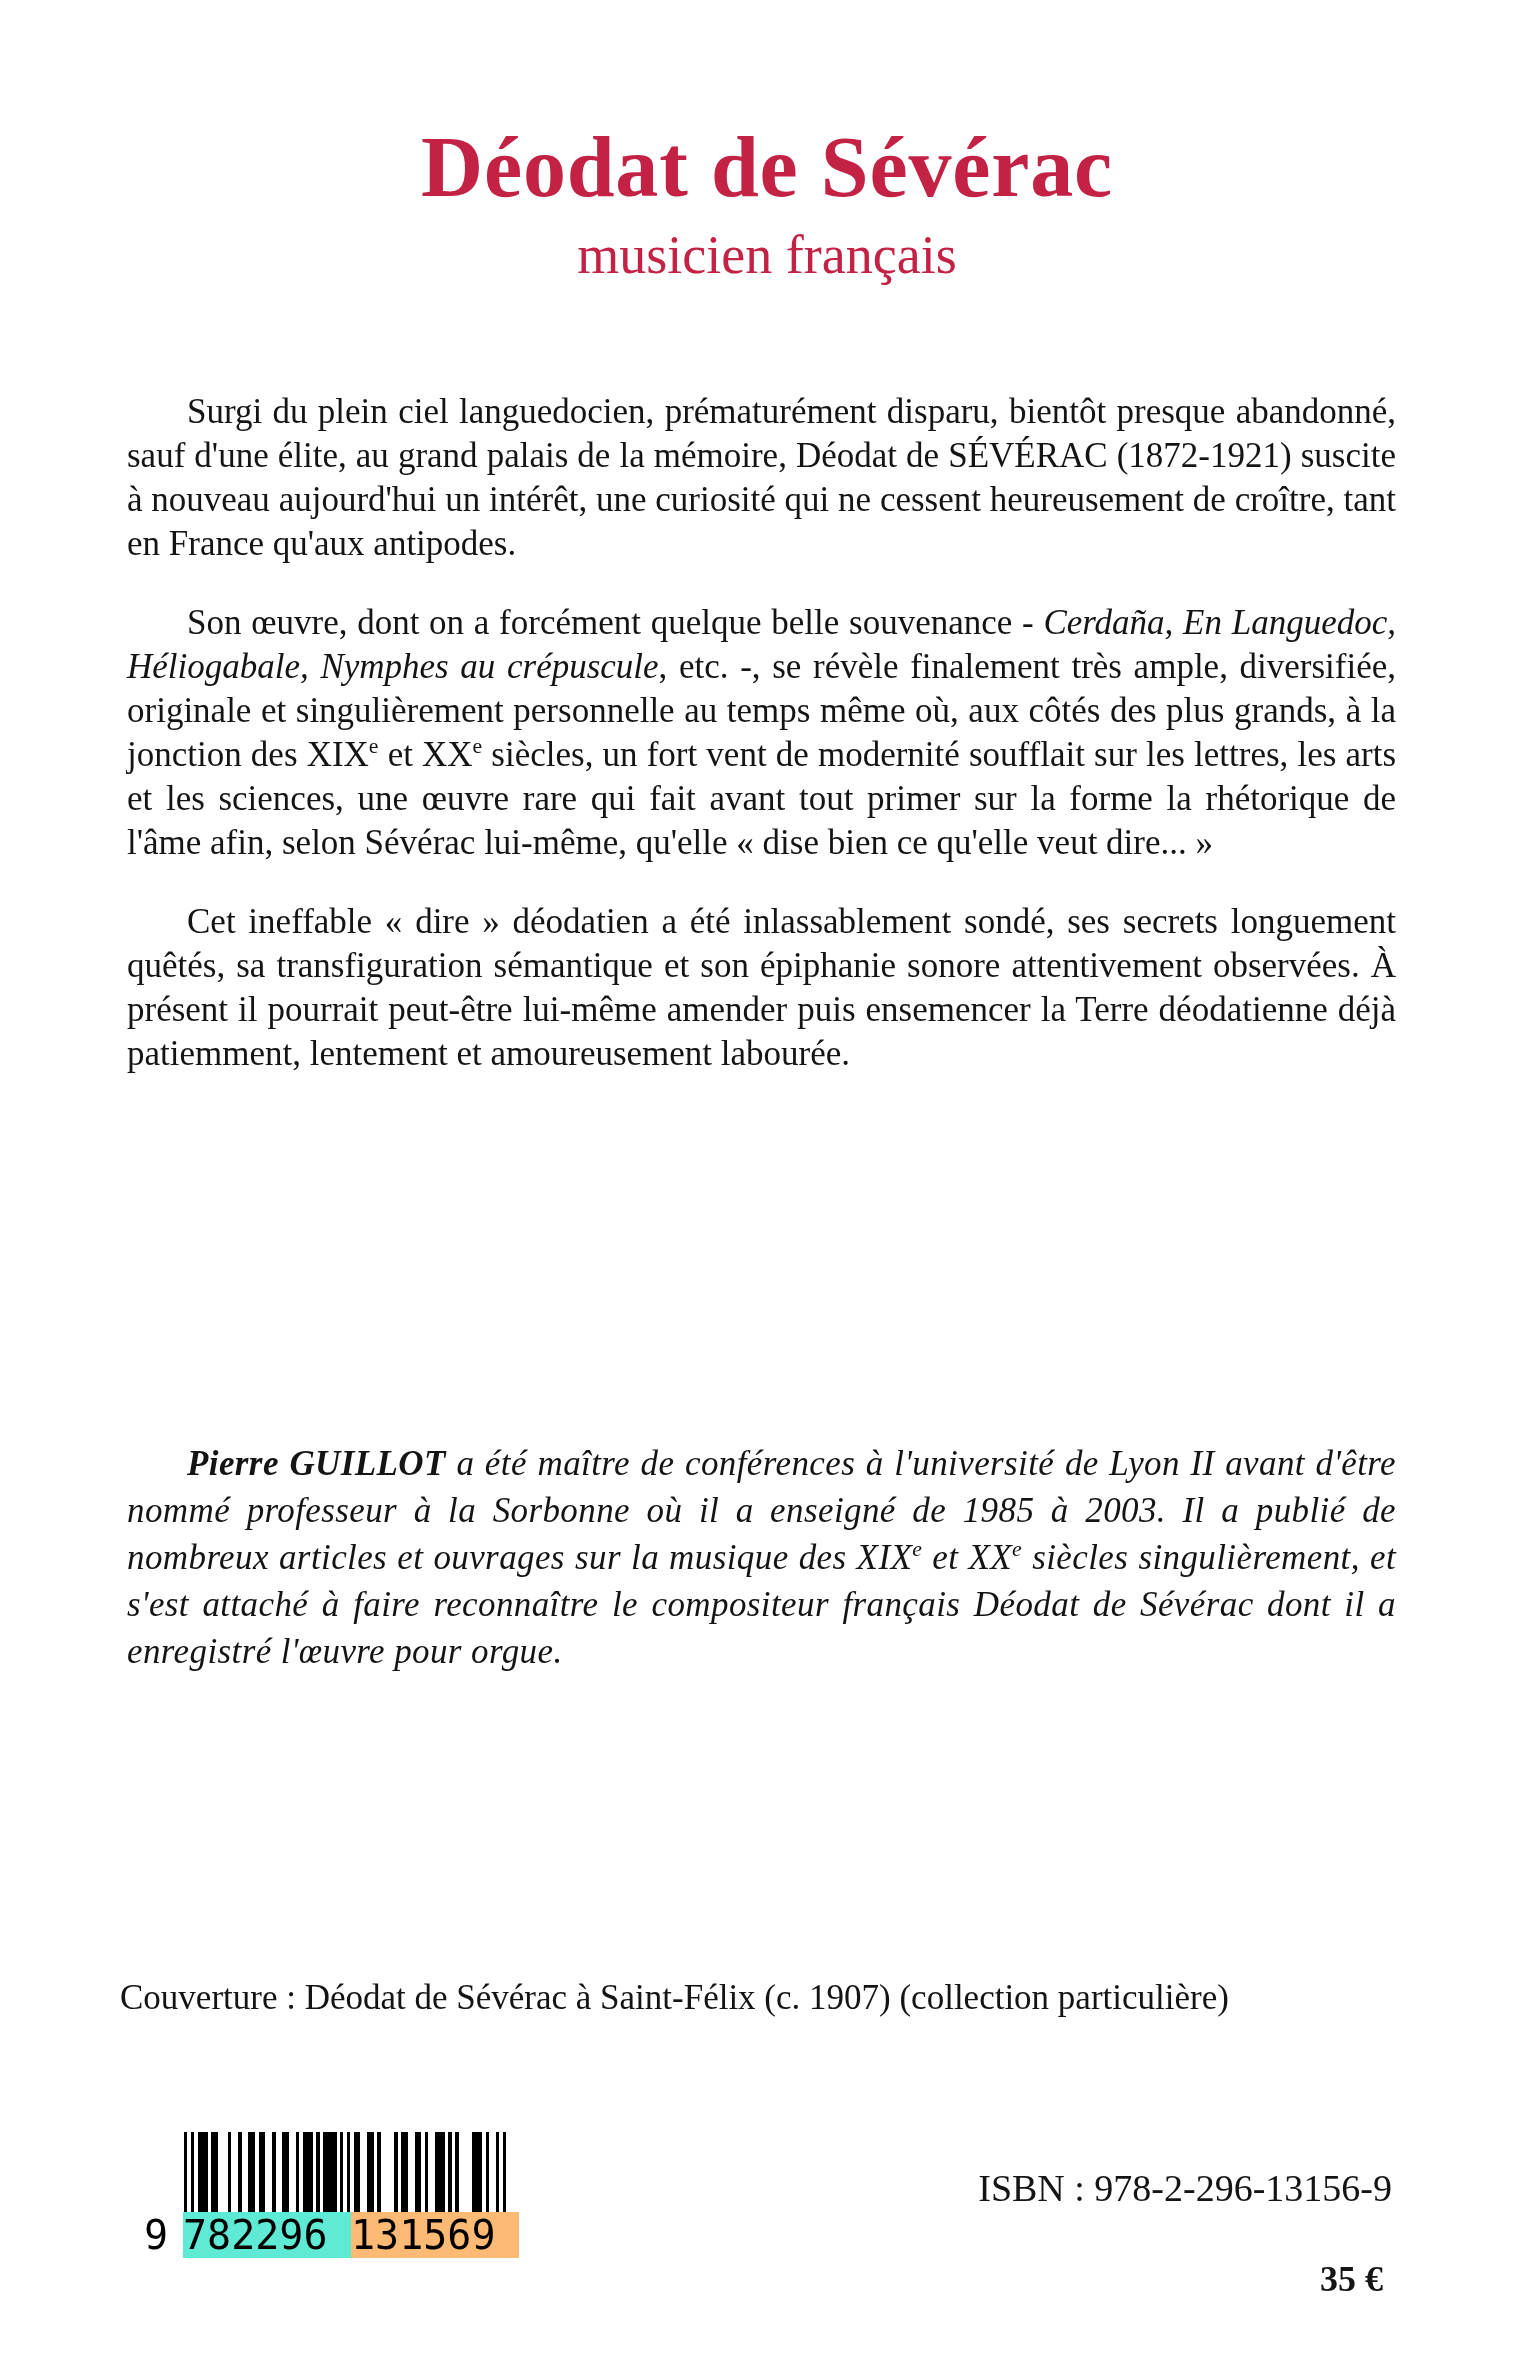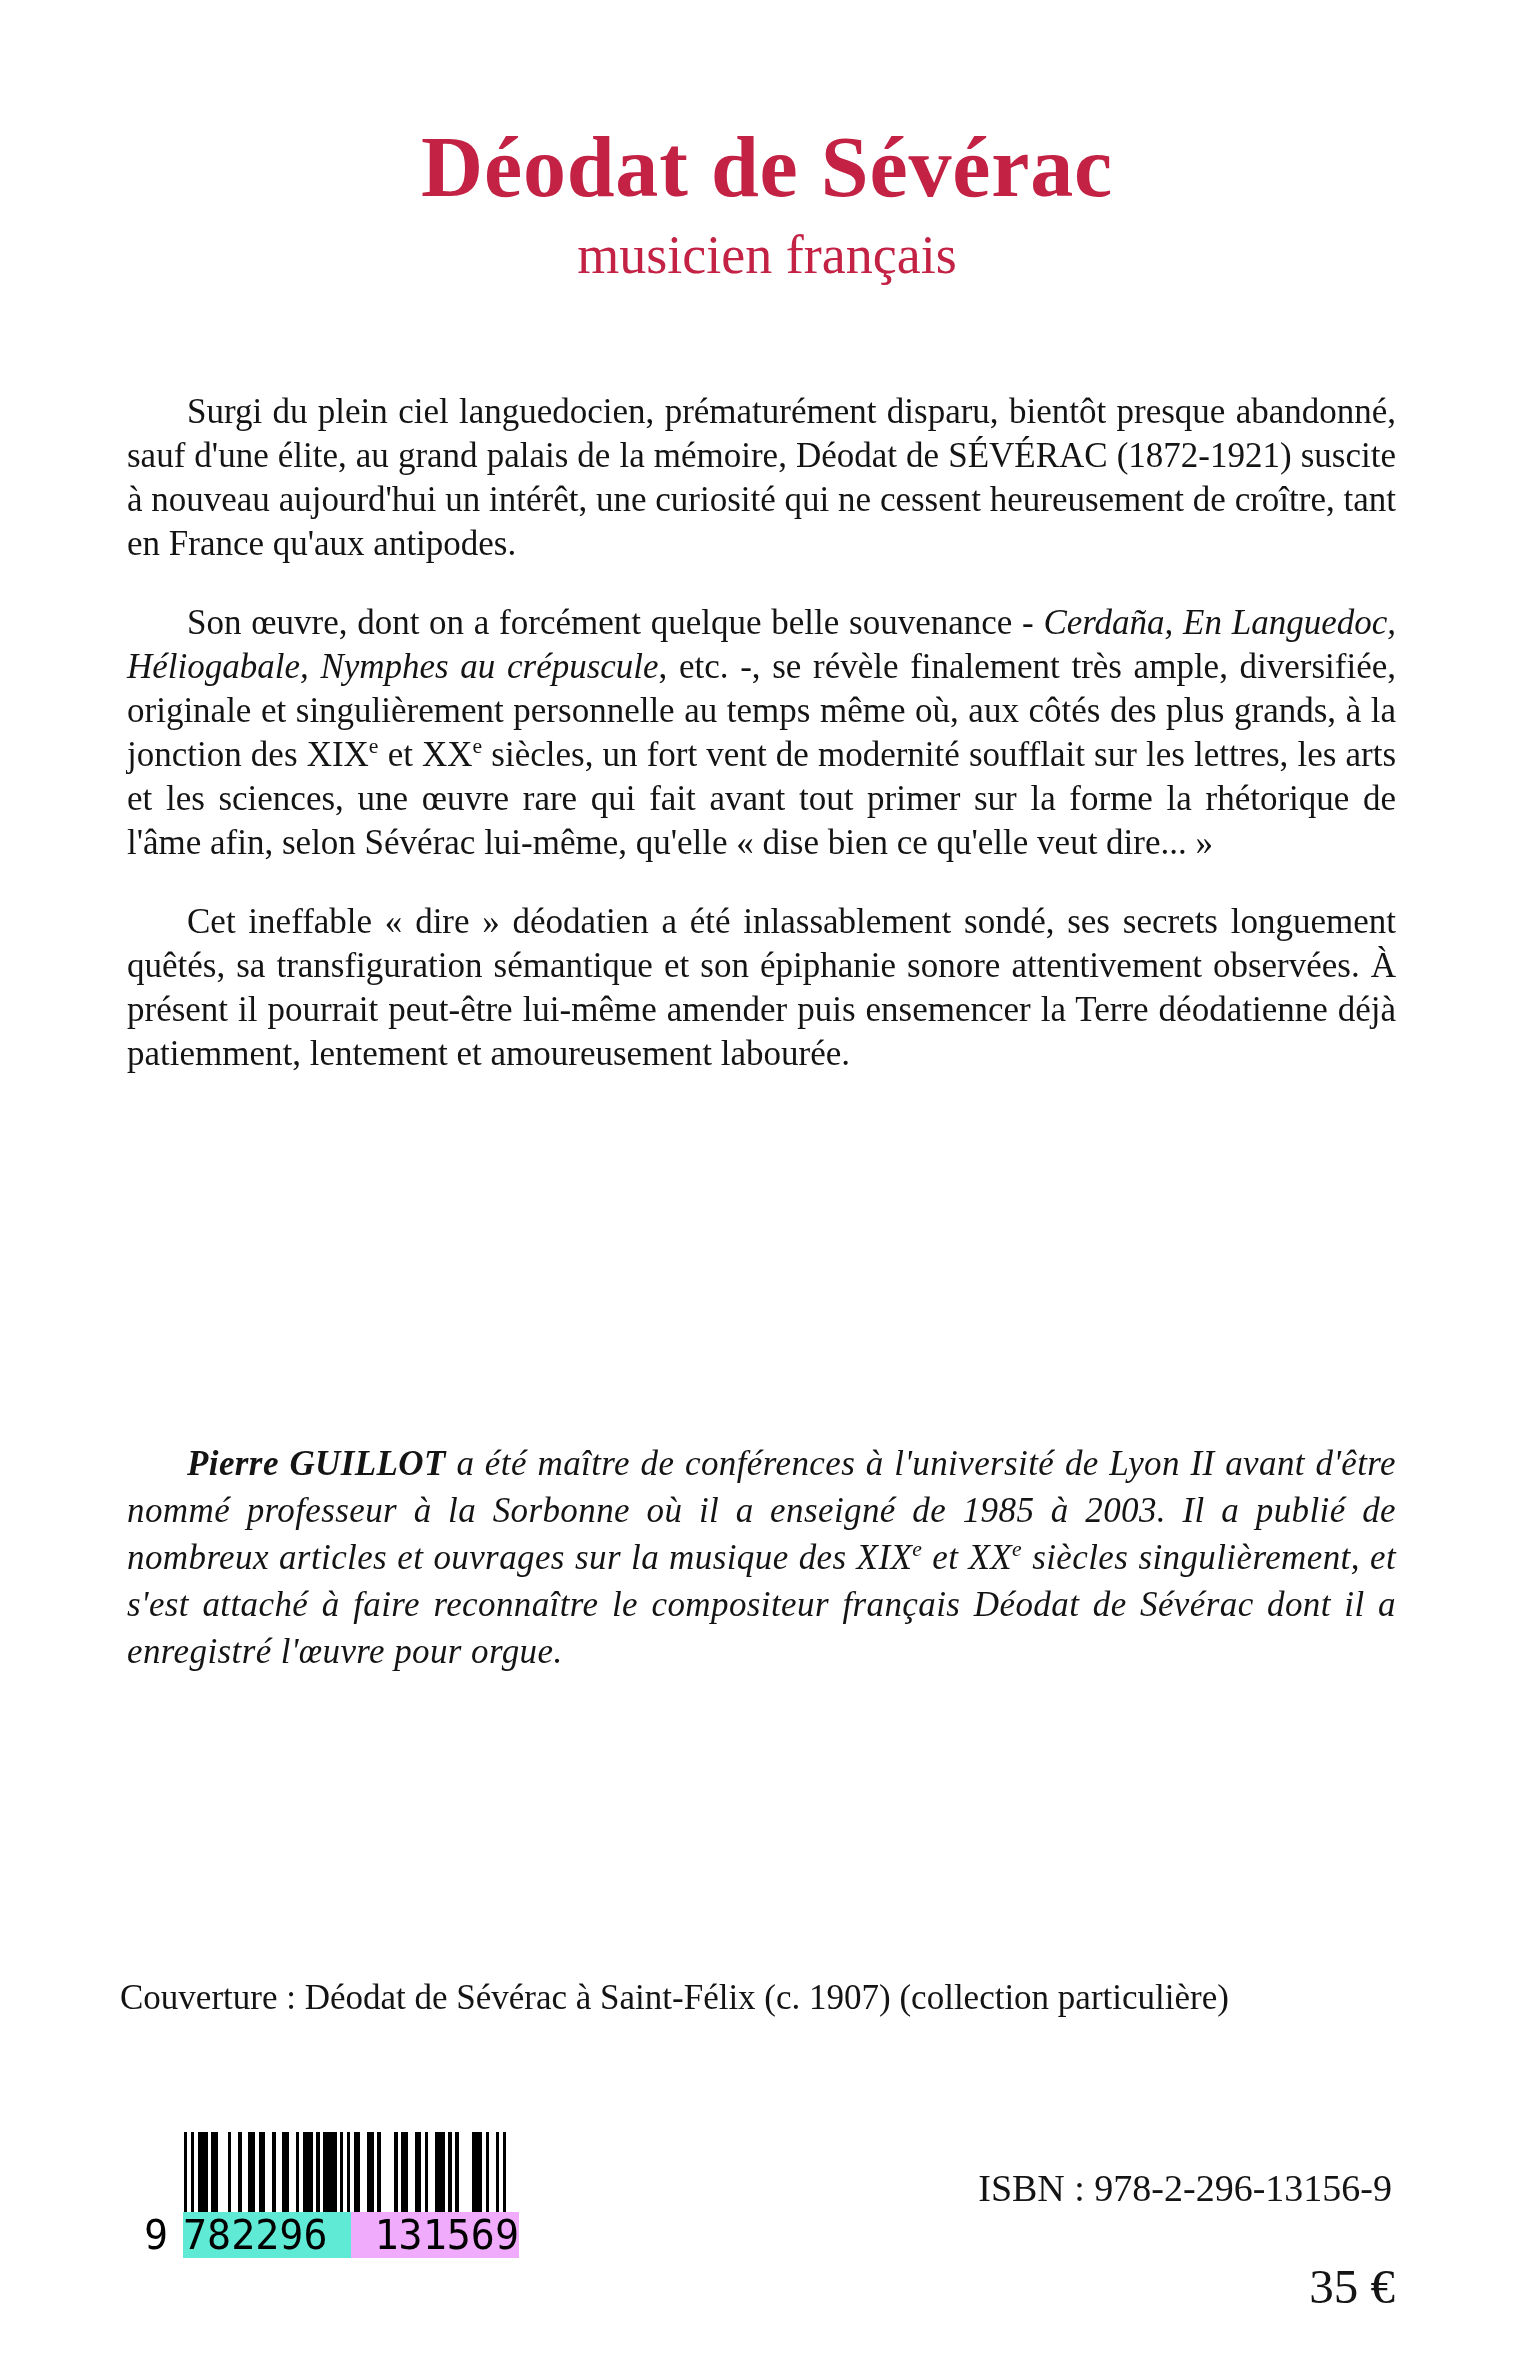--- a/index.html
+++ b/index.html
@@ -78,33 +78,34 @@
     position:absolute;
     left:0;top:80px;
     width:394px;
     display:flex;
     font-family:"DejaVu Sans Mono","Liberation Mono",monospace;
     font-size:40px;
     color:#000;
   }
   .bd-first{width:39px;text-align:left;}
   .bd-g1{width:168px;text-align:left;background:#5eead4;}
-  .bd-g2{width:168px;text-align:right;background:#f0abfc;}
+  .bd-g2{width:168px;text-align:left;background:#fdba74;}
 
   .isbn{
     position:absolute;
     right:142px;top:2128px;
     font-size:38px;
     text-align:right;
   }
   .price{
     position:absolute;
-    right:139px;top:2220px;
-    font-size:49px;
+    right:151px;top:2220px;
+    font-size:36px;
     text-align:right;
+    font-weight:bold;
   }
 </style>
 </head>
 <body>
 
 <div class="page">
 
   <div class="header">
     <h1 class="book-title">Déodat de Sévérac</h1>
     <h2 class="book-subtitle">musicien français</h2>

